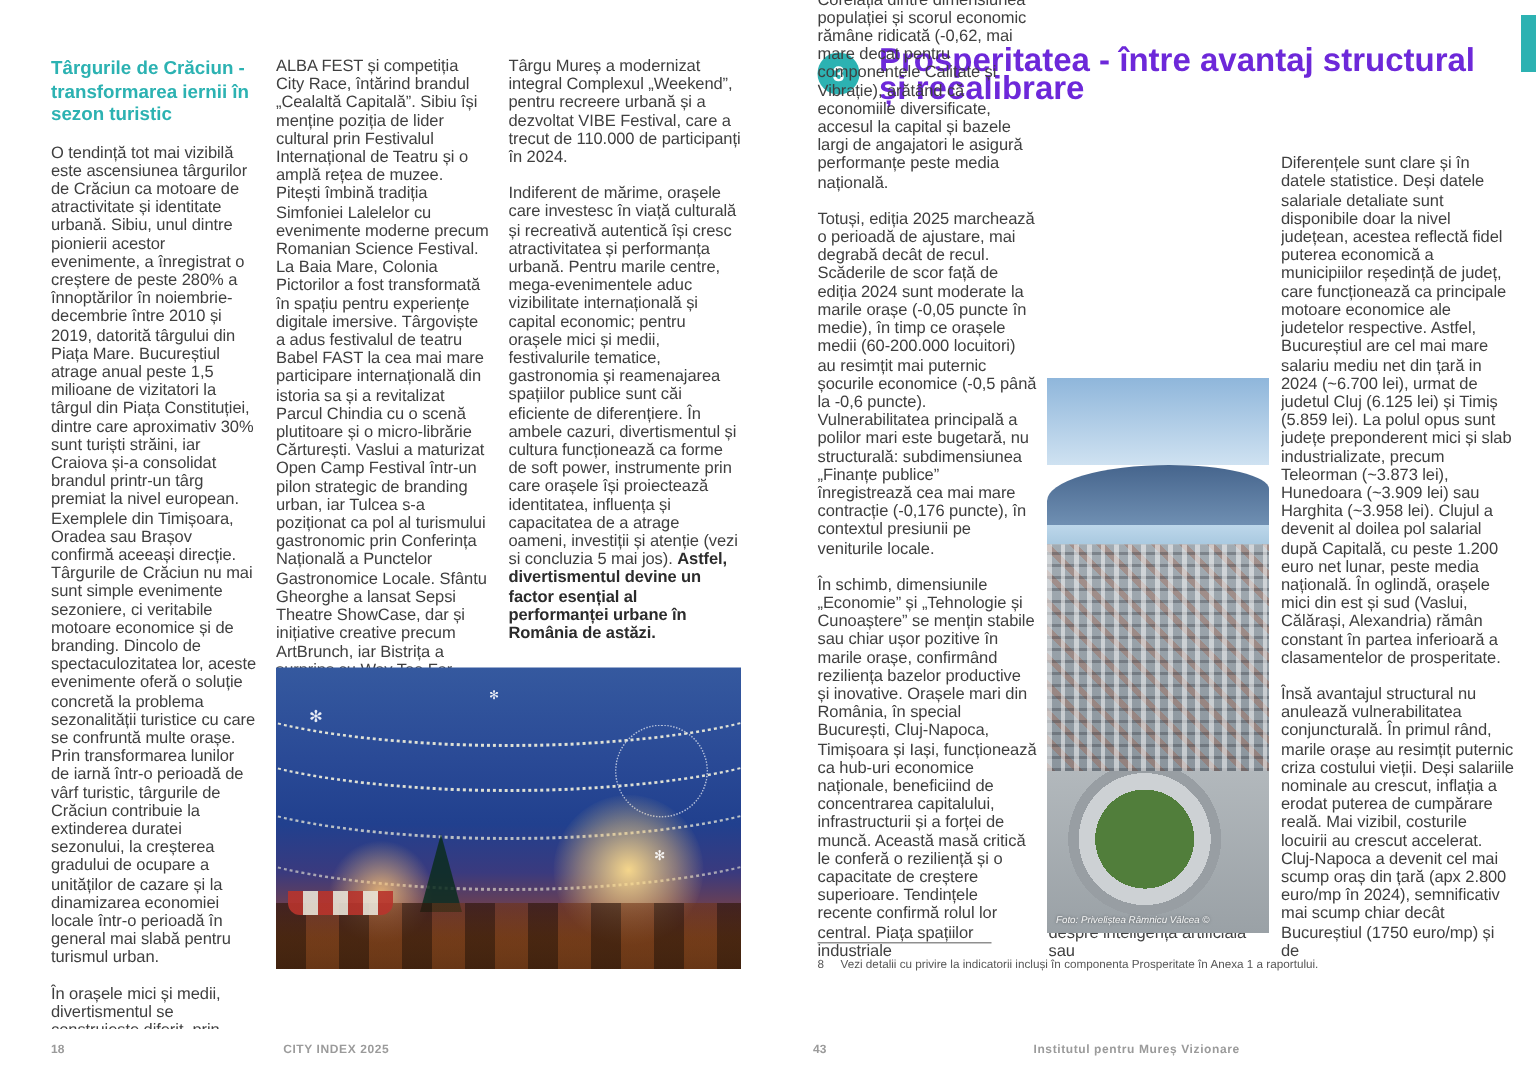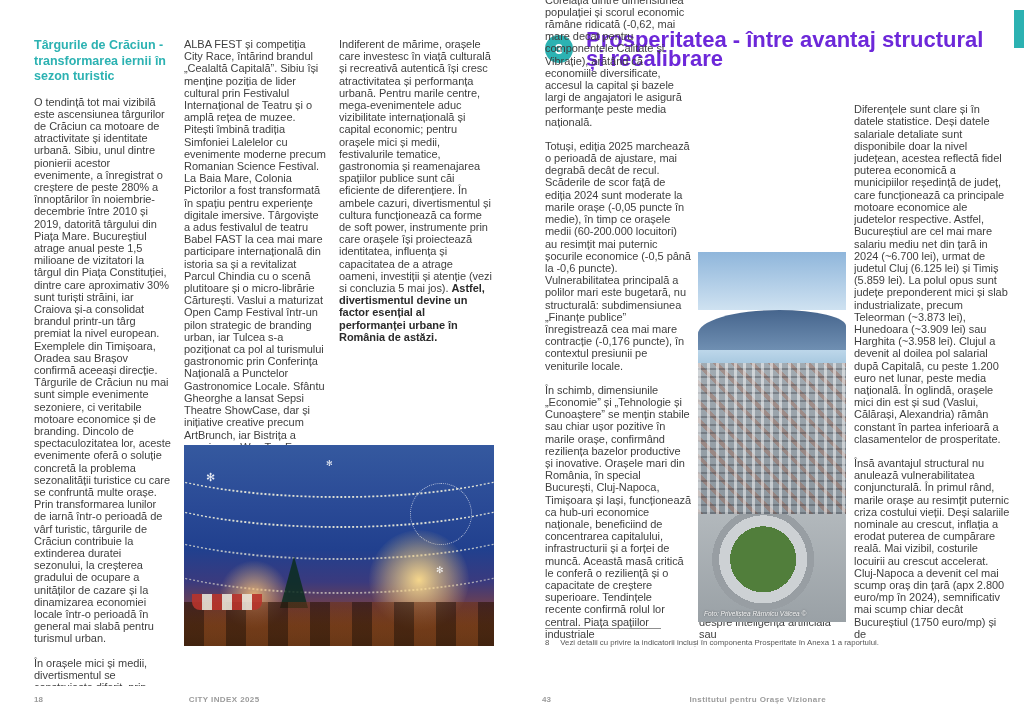--- a/index.html
+++ b/index.html
@@ -159,20 +159,21 @@
     <div class="cols cols-left">
       <div class="col col-l1">
         <h3 class="teal">Târgurile de Crăciun - transformarea iernii în sezon turistic</h3>
         <p class="body">O tendință tot mai vizibilă este ascensiunea târgurilor de Crăciun ca motoare de atractivitate și identitate urbană. Sibiu, unul dintre pionierii acestor evenimente, a înregistrat o creștere de peste 280% a înnoptărilor în noiembrie-decembrie între 2010 și 2019, datorită târgului din Piața Mare. Bucureștiul atrage anual peste 1,5 milioane de vizitatori la târgul din Piața Constituției, dintre care aproximativ 30% sunt turiști străini, iar Craiova și-a consolidat brandul printr-un târg premiat la nivel european. Exemplele din Timișoara, Oradea sau Brașov confirmă aceeași direcție. Târgurile de Crăciun nu mai sunt simple evenimente sezoniere, ci veritabile motoare economice și de branding. Dincolo de spectaculozitatea lor, aceste evenimente oferă o soluție concretă la problema sezonalității turistice cu care se confruntă multe orașe. Prin transformarea lunilor de iarnă într-o perioadă de vârf turistic, târgurile de Crăciun contribuie la extinderea duratei sezonului, la creșterea gradului de ocupare a unităților de cazare și la dinamizarea economiei locale într-o perioadă în general mai slabă pentru turismul urban.</p>
         <p class="body">În orașele mici și medii, divertismentul se construiește diferit, prin festivaluri de nișă, tradiții locale și activarea creativă a spațiilor publice. Alba Iulia valorifică specificul ajustare prin Festivalul Roman Apulum,</p>
       </div>
       <div class="col col-l2">
         <p class="body">ALBA FEST și competiția City Race, întărind brandul „Cealaltă Capitală”. Sibiu își menține poziția de lider cultural prin Festivalul Internațional de Teatru și o amplă rețea de muzee. Pitești îmbină tradiția Simfoniei Lalelelor cu evenimente moderne precum Romanian Science Festival. La Baia Mare, Colonia Pictorilor a fost transformată în spațiu pentru experiențe digitale imersive. Târgoviște a adus festivalul de teatru Babel FAST la cea mai mare participare internațională din istoria sa și a revitalizat Parcul Chindia cu o scenă plutitoare și o micro-librărie Cărturești. Vaslui a maturizat Open Camp Festival într-un pilon strategic de branding urban, iar Tulcea s-a poziționat ca pol al turismului gastronomic prin Conferința Națională a Punctelor Gastronomice Locale. Sfântu Gheorghe a lansat Sepsi Theatre ShowCase, dar și inițiative creative precum ArtBrunch, iar Bistrița a surprins cu Way Too Far Rock Festival, aducând pe scenă trupe internaționale si a relansat festivalul de film sub noul brand PASAJE International Film Festival.</p>
       </div>
       <div class="col col-l3">
+        <p class="body">Târgu Mureș a modernizat integral Complexul „Weekend”, pentru recreere urbană și a dezvoltat VIBE Festival, care a trecut de 110.000 de participanți în 2024.</p>
         <p class="body"><span>Indiferent de mărime, orașele care investesc în viață culturală și recreativă autentică își cresc atractivitatea și performanța urbană. Pentru marile centre, mega-evenimentele aduc vizibilitate internațională și capital economic; pentru orașele mici și medii, festivalurile tematice, gastronomia și reamenajarea spațiilor publice sunt căi eficiente de diferențiere. În ambele cazuri, divertismentul și cultura funcționează ca forme de soft power, instrumente prin care orașele își proiectează identitatea, influența și capacitatea de a atrage oameni, investiții și atenție (vezi si concluzia 5 mai jos). </span><strong>Astfel, divertismentul devine un factor esențial al performanței urbane în România de astăzi.</strong></p>
       </div>
     </div>
 
     <div class="photo-market">
       <div class="arc a1"></div>
       <div class="arc a2"></div>
       <div class="arc a3"></div>
       <div class="arc a4"></div>
       <div class="wheel"></div>
@@ -222,17 +223,17 @@
 
     <div class="footnote">
       <div class="fn-rule"></div>
       <div class="fn-line">
         <span>8</span>
         <span>Vezi detalii cu privire la indicatorii incluși în componenta Prosperitate în Anexa 1 a raportului.</span>
       </div>
     </div>
 
     <span class="footer-num">43</span>
-    <span class="footer-center">Institutul pentru Orașe Vizionare</span>
+    <span class="footer-center">Institutul pentru Mureș Vizionare</span>
   </div>
 
   <div class="corner-tab"></div>
 </div>
 
 </body></html>

